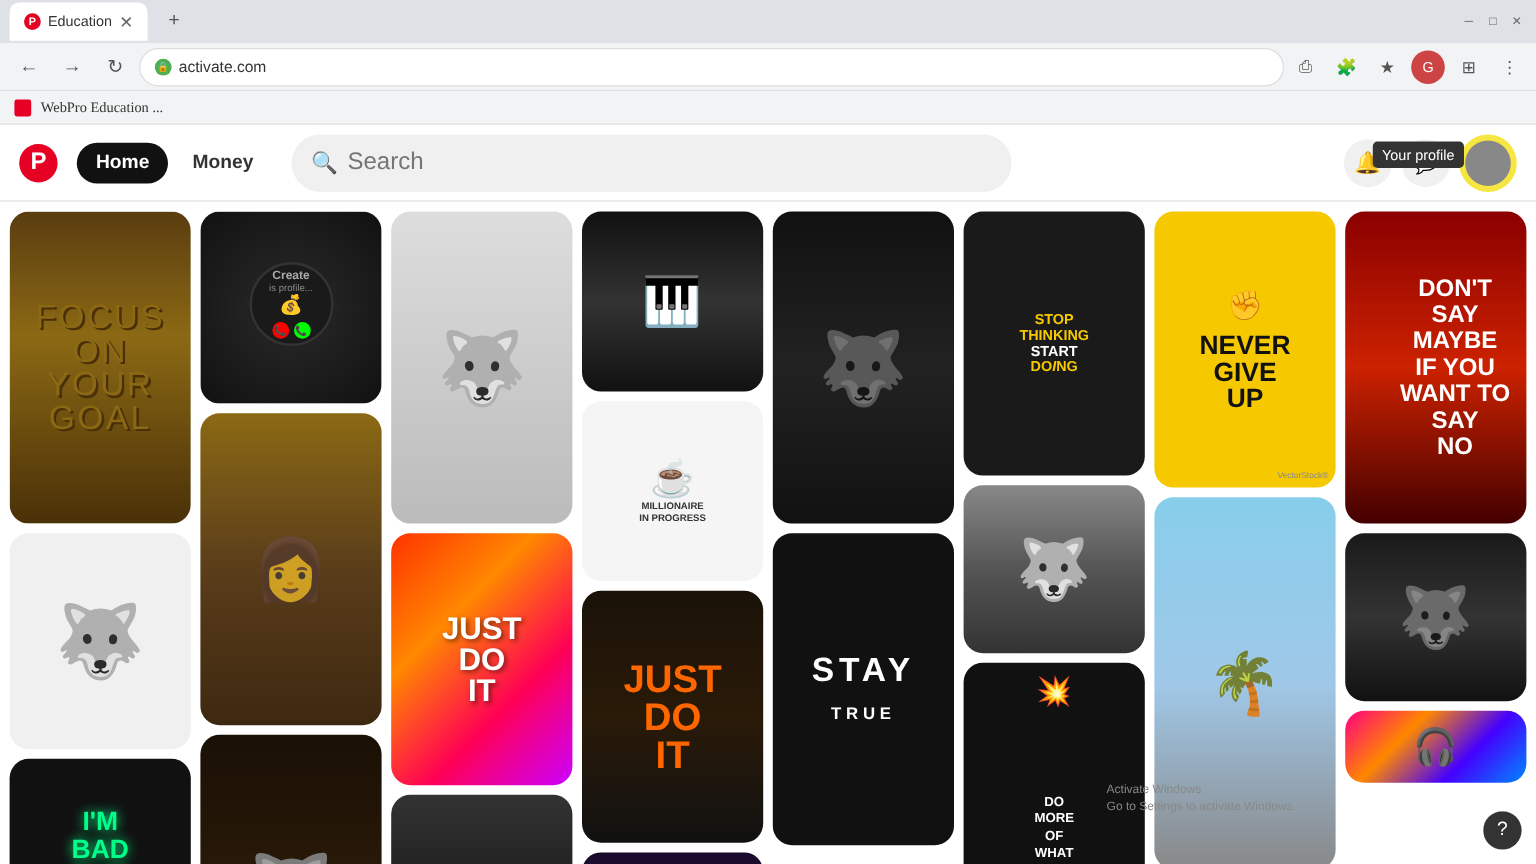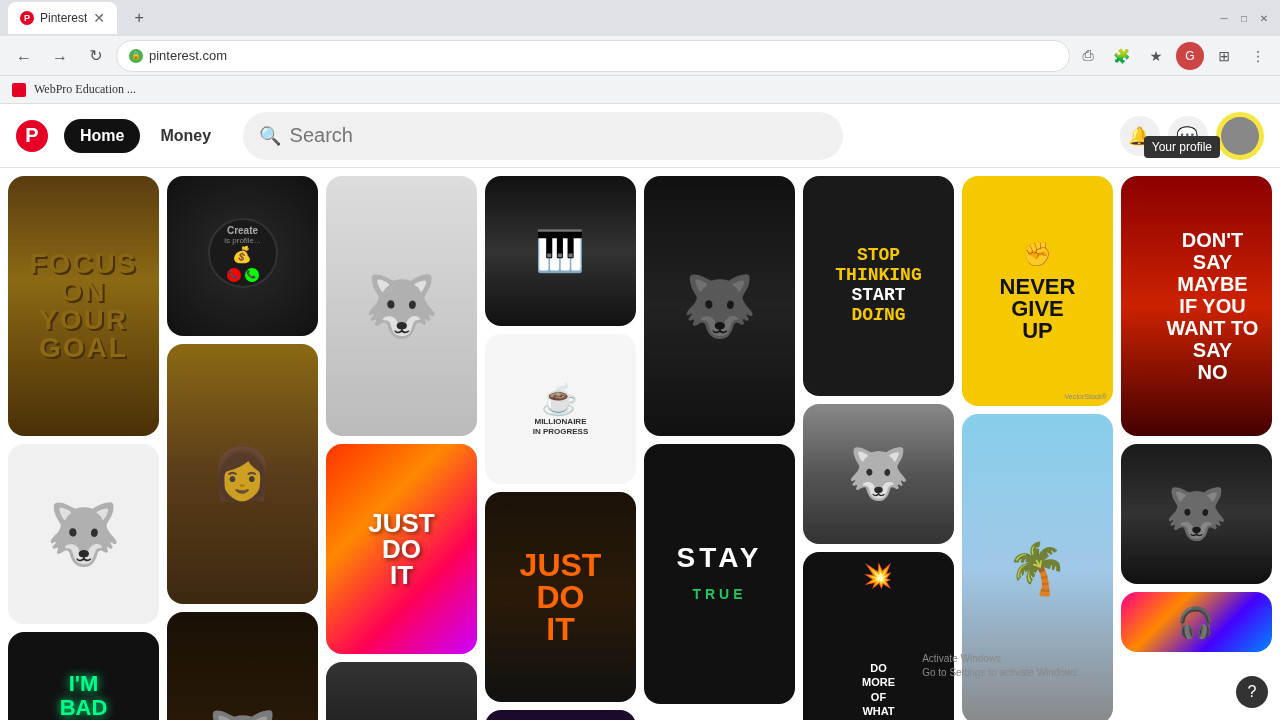--- a/index.html
+++ b/index.html
@@ -31,62 +31,62 @@
     .pinterest-logo { width: 32px; height: 32px; background: #e60023; border-radius: 50%; display: flex; align-items: center; justify-content: center; color: white; font-size: 20px; font-weight: bold; cursor: pointer; }
     .nav-links { display: flex; gap: 4px; }
     .nav-link { padding: 8px 16px; border-radius: 24px; font-size: 16px; font-weight: 600; cursor: pointer; color: #333; }
     .nav-link.active { background: #111; color: #fff; }
     .search-box { flex: 1; max-width: 600px; background: #f0f0f0; border-radius: 24px; height: 48px; display: flex; align-items: center; padding: 0 16px; gap: 8px; }
     .search-box input { background: transparent; border: none; outline: none; font-size: 16px; flex: 1; color: #333; }
     .header-icons { display: flex; align-items: center; gap: 8px; margin-left: auto; }
     .header-icon { width: 40px; height: 40px; display: flex; align-items: center; justify-content: center; border-radius: 50%; background: #f0f0f0; font-size: 18px; cursor: pointer; color: #333; }
     .profile-avatar-highlight { width: 48px; height: 48px; border-radius: 50%; background: #f5e642; display: flex; align-items: center; justify-content: center; cursor: pointer; }
     .profile-inner { width: 38px; height: 38px; border-radius: 50%; background: #888; }
-    .your-profile-tooltip { position: absolute; right: 60px; top: 14px; background: #333; color: #fff; padding: 4px 8px; border-radius: 4px; font-size: 12px; white-space: nowrap; z-index: 100; margin-top: 18px; }
+    .your-profile-tooltip { position: absolute; right: 60px; top: 14px; background: #333; color: #fff; padding: 4px 8px; border-radius: 4px; font-size: 12px; white-space: nowrap; z-index: 100; }
 
     
     .main-content { overflow-y: auto; height: calc(720px - 36px - 40px - 28px - 64px); background: #fff; }
     .masonry { column-count: 8; column-gap: 8px; padding: 8px; }
     .pin-card { break-inside: avoid; margin-bottom: 8px; border-radius: 16px; overflow: hidden; cursor: pointer; position: relative; }
 
     
     .pin-focus { background: linear-gradient(135deg, #8B6914 0%, #6B4F10 50%, #4a3008 100%); }
     .pin-bad-mind { background: #111; }
     .pin-money { background: #1a1a1a; }
 
     
     .text-pin { padding: 12px; display: flex; flex-direction: column; align-items: center; justify-content: center; min-height: 80px; }
-    .focus-text { font-size: 28px; font-weight: 700; color: #8B6914; text-align: center; line-height: 1; text-transform: uppercase; letter-spacing: 2px; font-family: 'Impact', sans-serif; text-shadow: 2px 2px 0 #4a3008; }
+    .focus-text { font-size: 28px; font-weight: 400; color: #8B6914; text-align: center; line-height: 1; text-transform: uppercase; letter-spacing: 2px; font-family: 'Impact', sans-serif; text-shadow: 2px 2px 0 #4a3008; }
     .bad-mind-text { font-size: 22px; font-weight: 900; color: #00ff88; text-align: center; line-height: 1.1; text-transform: uppercase; font-family: 'Impact', sans-serif; text-shadow: 0 0 10px #00ff88; }
     .question-btn { position: fixed; bottom: 12px; right: 12px; width: 32px; height: 32px; background: #333; border-radius: 50%; display: flex; align-items: center; justify-content: center; color: #fff; font-size: 16px; cursor: pointer; z-index: 200; }
   </style>
 </head>
 <body>
 
 <div class="browser-chrome">
   <div class="title-bar">
     <div class="tab">
       <div class="tab-favicon"></div>
-      <span class="tab-title">Pinterest</span>
+      <span class="tab-title">Education</span>
       <span class="tab-close">✕</span>
     </div>
     <div class="new-tab-btn">+</div>
     <div class="window-controls">
       <div class="win-btn">─</div>
       <div class="win-btn">□</div>
       <div class="win-btn">✕</div>
     </div>
   </div>
   <div class="address-bar">
     <div class="nav-btn">←</div>
     <div class="nav-btn">→</div>
     <div class="nav-btn">↻</div>
     <div class="url-box">
       <div class="url-icon">🔒</div>
-      <span>pinterest.com</span>
+      <span>activate.com</span>
     </div>
     <div class="toolbar-icons">
       <div class="toolbar-icon">⎙</div>
       <div class="toolbar-icon">🧩</div>
       <div class="toolbar-icon">★</div>
       <div class="toolbar-icon" style="width:28px;height:28px;border-radius:50%;background:#c44;color:white;font-size:12px;">G</div>
       <div class="toolbar-icon">⊞</div>
       <div class="toolbar-icon">⋮</div>
     </div>
   </div>
@@ -192,27 +192,27 @@
       <div class="pin-card" style="background:linear-gradient(180deg,#1a0a2a,#2a1040,#111);height:150px;display:flex;align-items:center;justify-content:center;">
         
       </div>
 
       <div class="pin-card" style="background:linear-gradient(180deg,#111,#222,#111);height:260px;display:flex;align-items:center;justify-content:center;">
         <div style="font-size:60px;filter:brightness(0.5);">🐺</div>
       </div>
 
       <div class="pin-card" style="background:#111;height:260px;">
         <div class="text-pin" style="height:100%;">
-          <div style="font-size:28px;font-weight:900;color:#fff;text-align:center;letter-spacing:4px;text-transform:uppercase;">STAY<br><span style="font-size:14px;color:#22c55e;">TRUE</span></div>
+          <div style="font-size:28px;font-weight:900;color:#fff;text-align:center;letter-spacing:4px;text-transform:uppercase;">STAY<br><span style="font-size:14px;color:#ffffff;">TRUE</span></div>
         </div>
       </div>
 
       <div class="pin-card" style="background:#1a1a1a;height:220px;">
         <div class="text-pin" style="height:100%;">
-          <div style="font-size:18px;font-weight:900;color:#f5c800;text-align:center;line-height:1.1;text-transform:uppercase;font-family:Liberation Mono, monospace;">STOP<br>THINKING<br><span style="color:#fff;">START</span><br>DO<span style="font-style:italic;color:#f5c800;">I</span>NG</div>
+          <div style="font-size:12px;font-weight:900;color:#f5c800;text-align:center;line-height:1.1;text-transform:uppercase;font-family:Liberation Sans, sans-serif;">STOP<br>THINKING<br><span style="color:#fff;">START</span><br>DO<span style="font-style:italic;color:#f5c800;">I</span>NG</div>
         </div>
       </div>
 
       <div class="pin-card" style="background:linear-gradient(180deg,#888,#555,#333);height:140px;display:flex;align-items:center;justify-content:center;">
         <div style="font-size:50px;filter:grayscale(1);">🐺</div>
       </div>
 
       <div class="pin-card" style="background:#111;height:290px;position:relative;">
         <div style="position:absolute;top:10px;left:50%;transform:translateX(-50%);width:80%;text-align:center;">
           <div style="font-size:24px;">💥</div>

